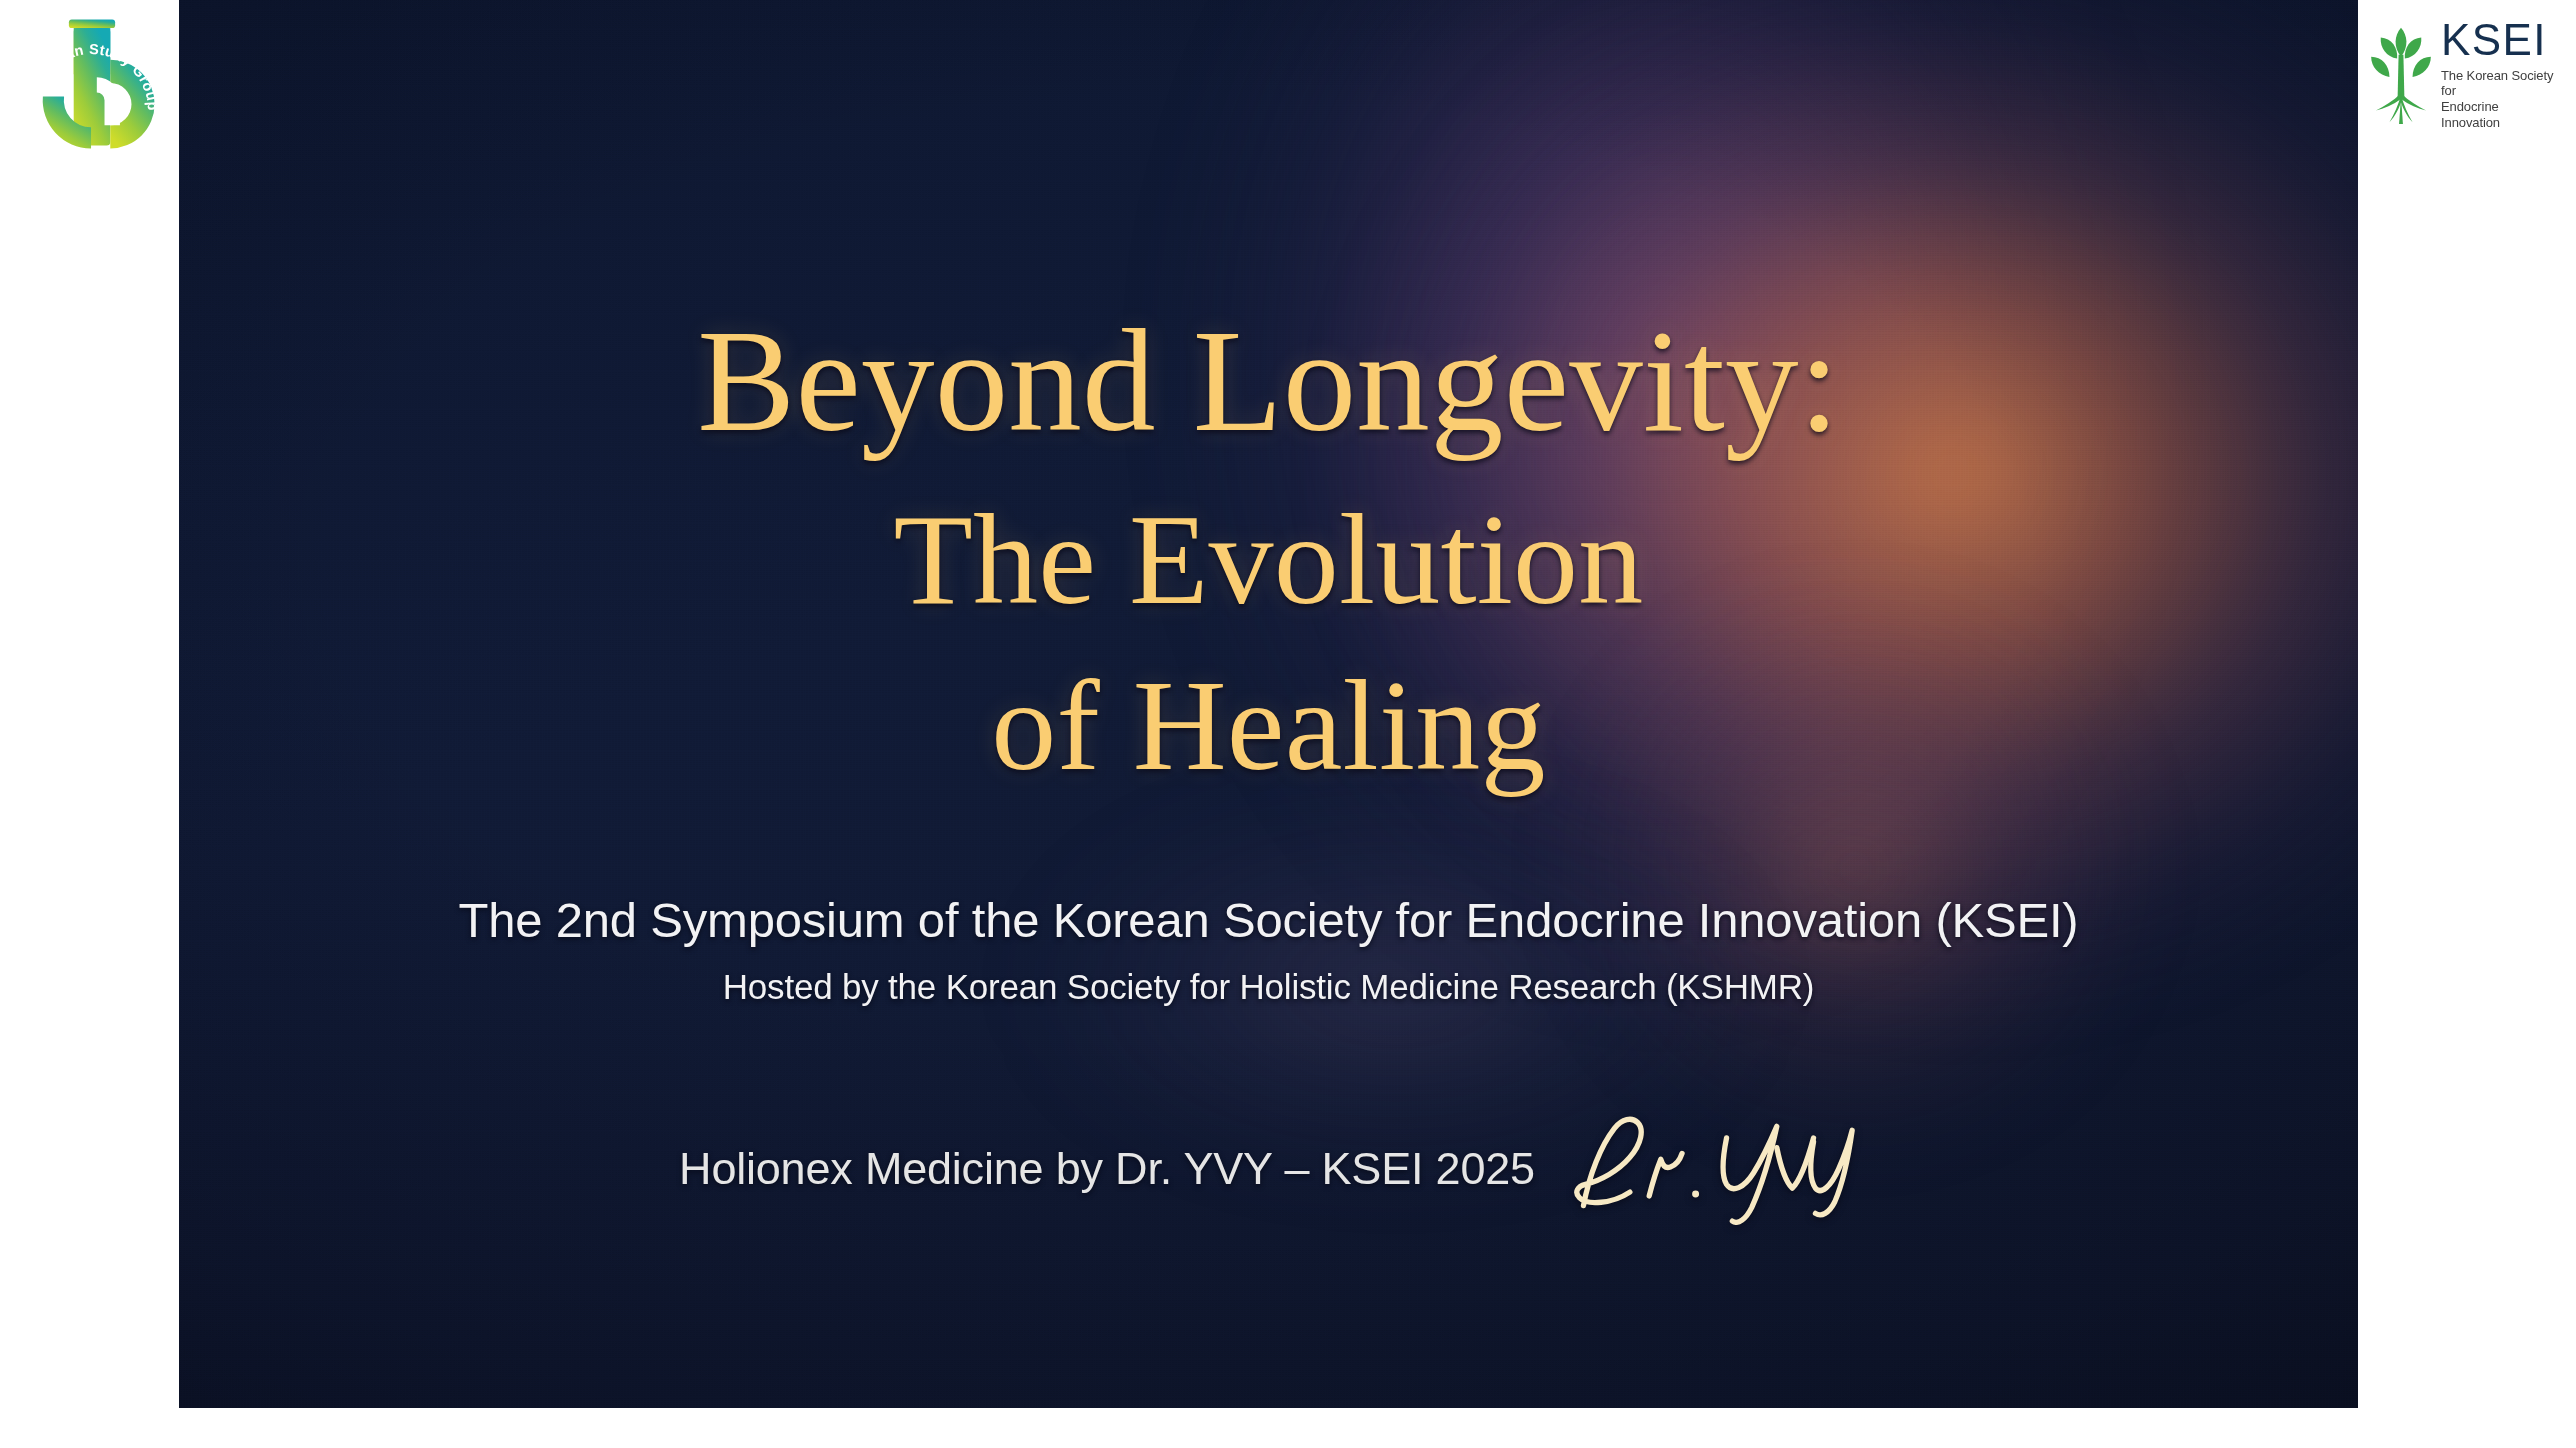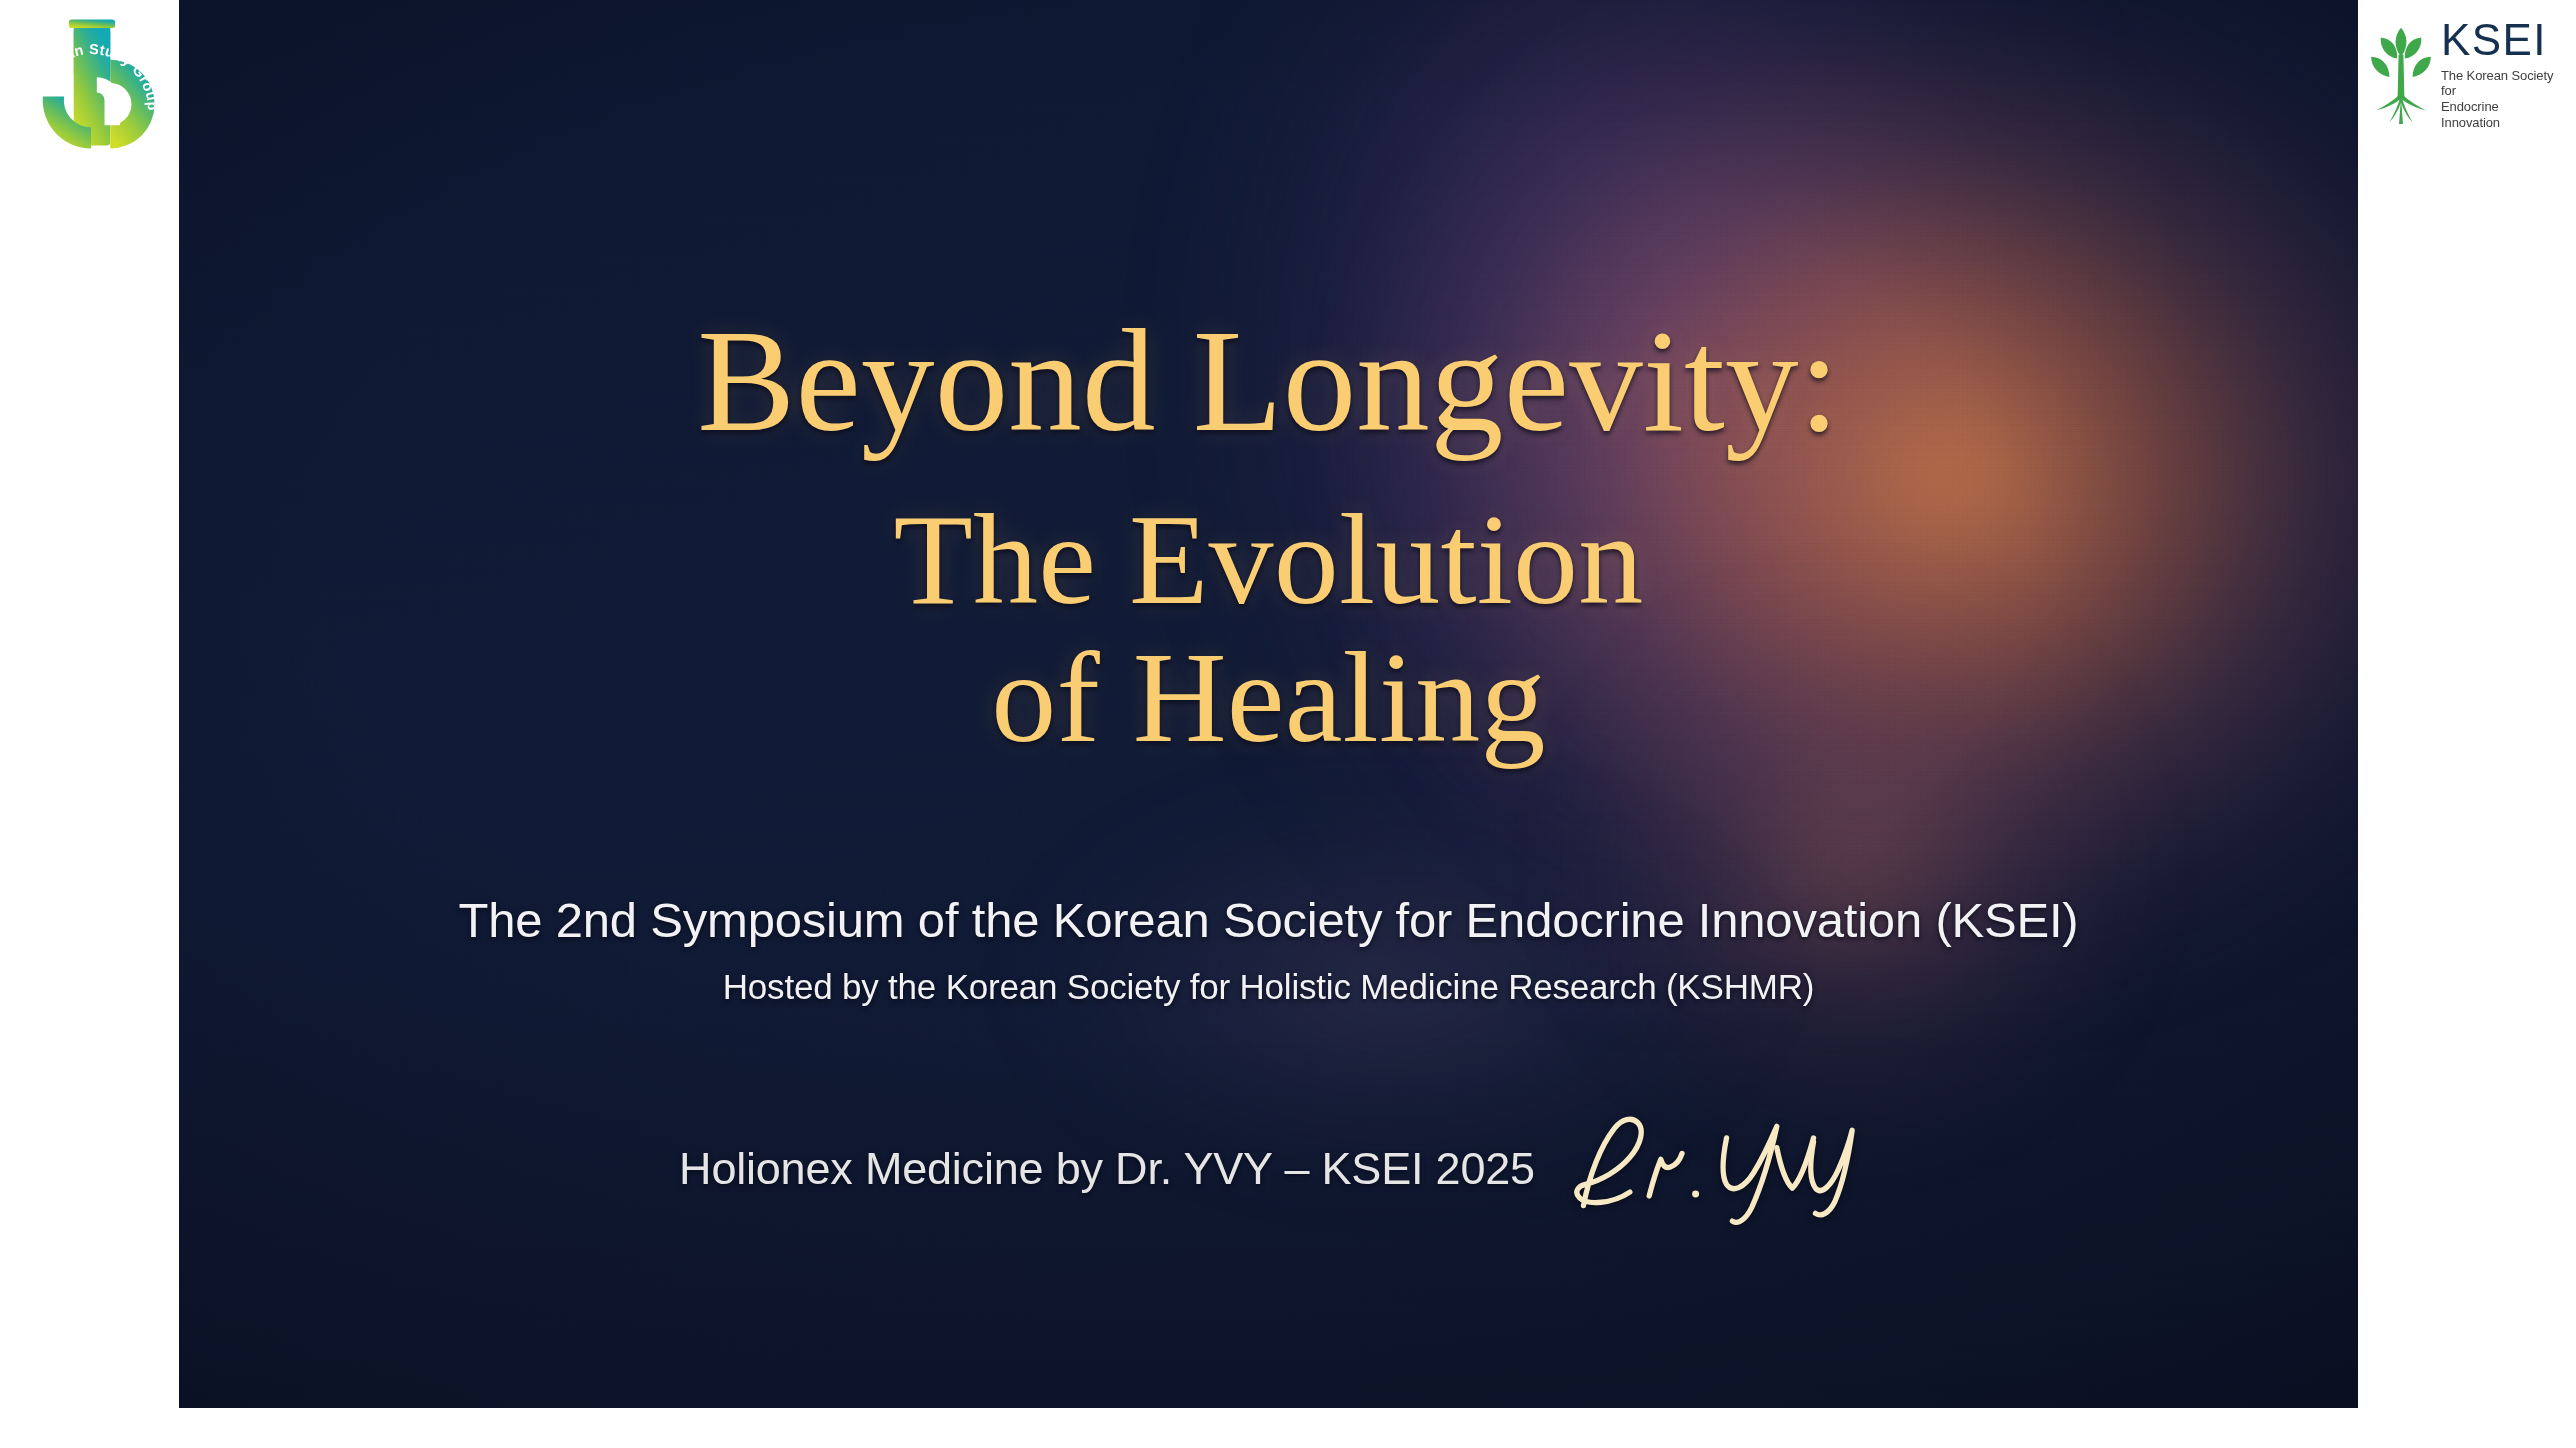--- a/index.html
+++ b/index.html
@@ -119,21 +119,21 @@
     color:#FACD72;
     font-weight:400;
     letter-spacing:0.2px;
     line-height:1.0;
     text-shadow:
        0 2.9px 5.8px rgba(8,8,24,0.75),
        0 0 25px rgba(250,200,110,0.16);
   }
   .title-1 { font-size:147px; }
   .title-2 { font-size:130px; margin-top:40px; }
-  .title-3 { font-size:130px; margin-top:8px; }
+  .title-3 { font-size:130px; margin-top:36px; }
 
   .subtitle-block {
     position:absolute;
     left:0; right:0; top:889px;
     text-align:center;
   }
   .subtitle-line {
     font-family:"Liberation Sans", sans-serif;
     color:#F2F2F4;
     font-weight:400;

